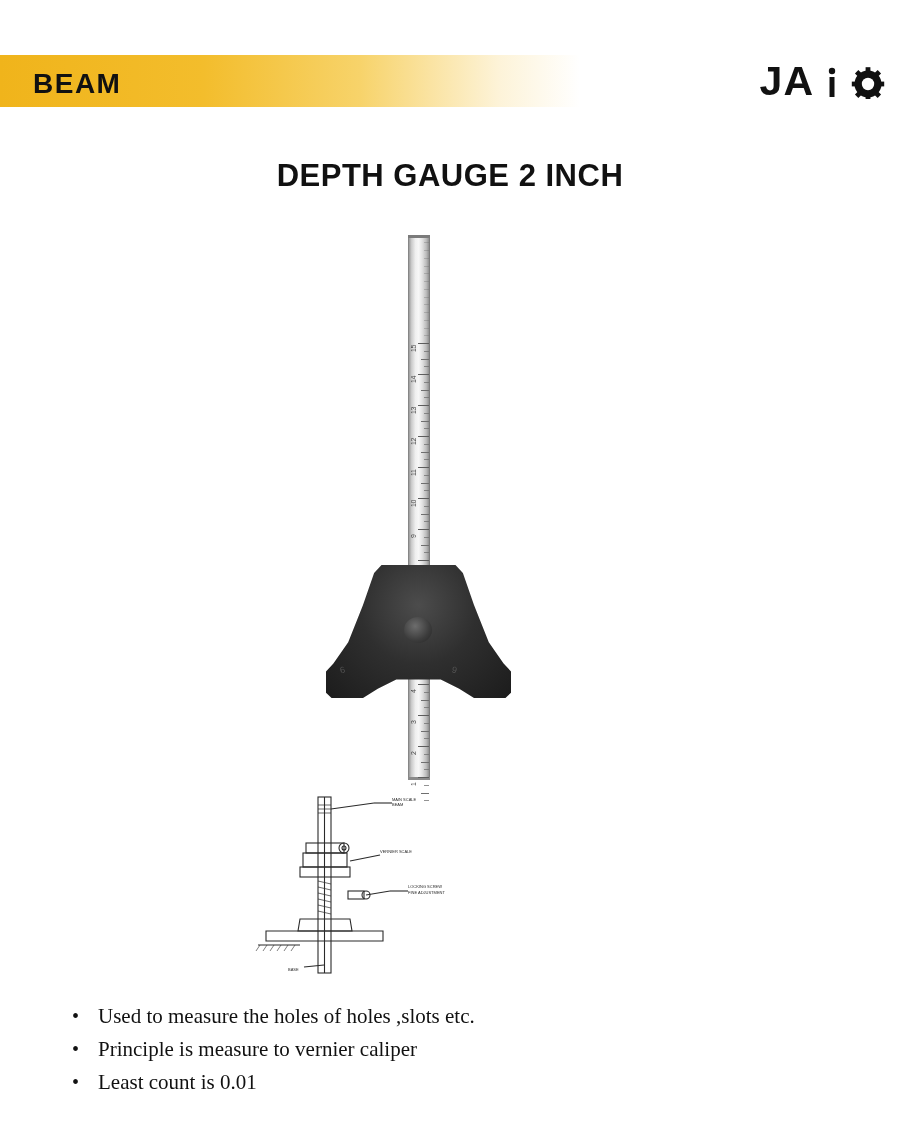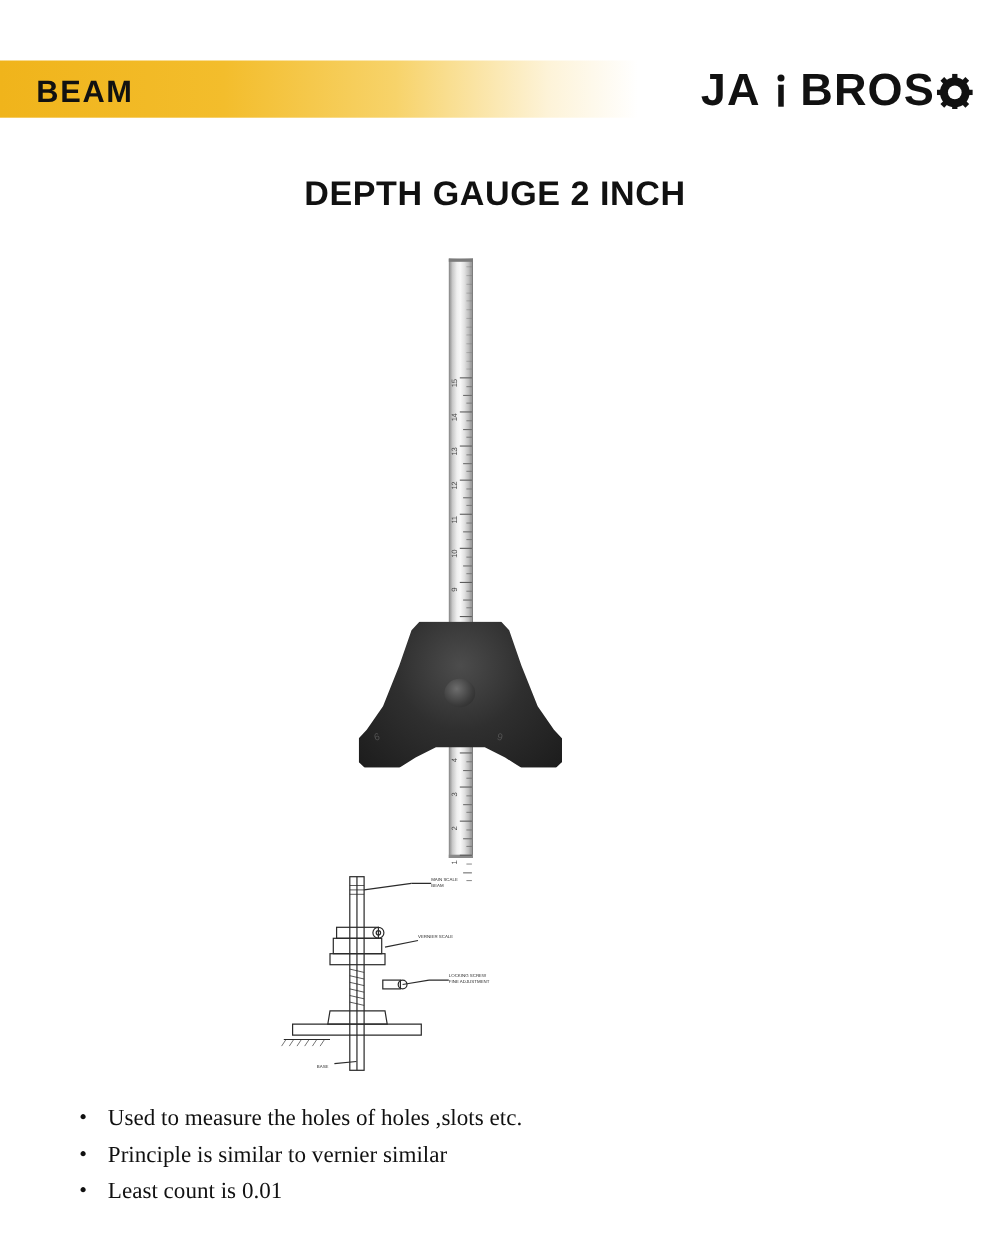--- a/index.html
+++ b/index.html
@@ -227,21 +227,20 @@
   <div class="gauge-band-text">BEAM</div>
 
   <div class="brand">
     <span>JA</span>
       <span class="gear-o">
         <svg width="34" height="34" viewBox="0 0 34 34">
           <rect x="14.5" y="12" width="5" height="20" fill="#111111"></rect>
           <circle cx="17" cy="6" r="3.2" fill="#111111"></circle>
         </svg>
       </span>
-      <span>BROS</span>
       <span class="gear-o">
         <svg width="34" height="34" viewBox="0 0 34 34">
       <g fill="#111111">
         <circle cx="17" cy="19" r="13.5"></circle>
         <rect x="14.6" y="2.2" width="4.8" height="5"></rect>
         <rect x="14.6" y="30.8" width="4.8" height="5" transform="rotate(180 17 33.3)"></rect>
         <rect x="0.8" y="16.6" width="5" height="4.8"></rect>
         <rect x="28.2" y="16.6" width="5" height="4.8"></rect>
         <rect x="5" y="6" width="4.8" height="5" transform="rotate(-45 7.4 8.5)"></rect>
         <rect x="24.2" y="6" width="4.8" height="5" transform="rotate(45 26.6 8.5)"></rect>
@@ -421,19 +420,19 @@
   </svg>
 </div>
 
 <div class="bullets" id="bullet-host">
     <div class="bullet-row">
       <div class="bullet-dot">•</div>
       <div class="bullet-text">Used to measure the holes of holes ,slots etc.</div>
     </div>
     <div class="bullet-row">
       <div class="bullet-dot">•</div>
-      <div class="bullet-text">Principle is similar to vernier similar</div>
+      <div class="bullet-text">Principle is measure to vernier caliper</div>
     </div>
     <div class="bullet-row">
       <div class="bullet-dot">•</div>
       <div class="bullet-text">Least count is 0.01</div>
     </div>
   </div>
 
 </body></html>

